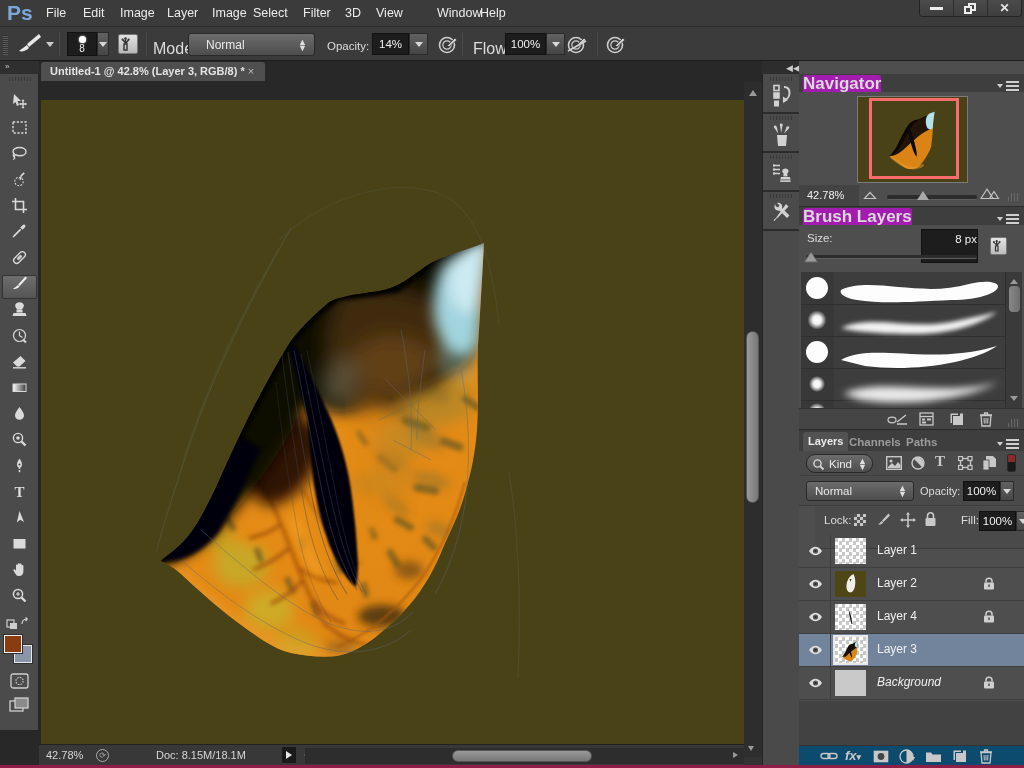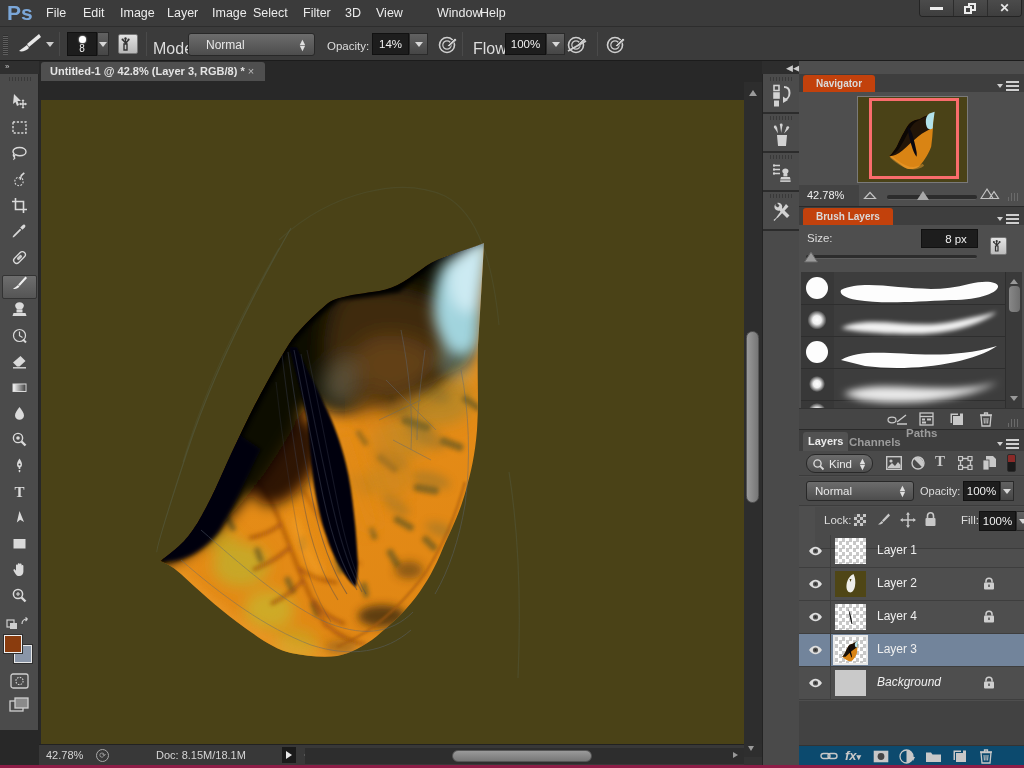--- a/index.html
+++ b/index.html
@@ -58,22 +58,22 @@
 #dockband { left:762px; top:61px; width:262px; height:13px; background:#2d2d2d;
   color:#cccccc; font-size:9px; }
 #iconstrip { left:762px; top:74px; width:37px; height:694px; background:#4a4a4a; border-left:1px solid #232323;}
 .dockcell { position:absolute; left:0; width:37px; height:38px; background:#4b4b4b; }
 .grip { position:absolute; height:4px;
   background-image:repeating-linear-gradient(90deg,#393939 0 1px,transparent 1px 3px);}
 .grip2 { position:absolute; height:4px;
   background-image:repeating-linear-gradient(90deg,#6a6a6a 0 1px,transparent 1px 3px);}
 #panels { left:799px; top:61px; width:225px; height:707px; background:#4e4e4e; }
 .phead { position:absolute; left:0; width:225px; background:#3e3e3e; }
-.ptab { position:absolute; top:1px; background:#c2410c; color:#dadada; font-size:10px;
-  font-weight:bold; padding:0 13px; border-radius:3px 3px 0 0;}
+.ptab { position:absolute; top:1px; background:#a21caf; color:#dadada; font-size:17px;
+  font-weight:bold; padding:0 0; border-radius:3px 3px 0 0;}
 .pmenu { position:absolute; right:5px; color:#cfcfcf; }
 .pmenu:before { content:""; position:absolute; right:16px; top:5px;
   border:3.5px solid transparent; border-top:4.5px solid #cfcfcf;}
 .pmenu i { display:block; width:13px; height:2px; background:#cfcfcf; margin-top:2px;}
 .ptext { position:absolute; font-size:11.5px; color:#dcdcdc; }
 
 .lrow { position:absolute; left:0; width:225px; height:33px; border-bottom:1px solid #3e3e3e;}
 .eye { position:absolute; left:9px; top:11px; width:15px; height:10px; }
 .lthumb { position:absolute; left:36px; top:3px; width:31px; height:26px;
   background:repeating-conic-gradient(#ffffff 0 25%, #c8c8c8 0 50%) 0 0/7px 7px; }
@@ -710,21 +710,21 @@
     <div id="brushpanel">
   <div class="abs" style="left:0;top:145px;width:225px;height:1px;background:#2a2a2a;"></div>
   <div class="phead" style="top:146px;height:18px;"></div>
   <div class="ptab" style="left:4px;top:147px;height:17px;line-height:17px;">Brush Layers</div>
   <div class="pmenu" style="top:151px;">
           <i></i>
           <i></i>
           <i></i>
         </div>
   <div class="ptext" style="left:8px;top:171px;">Size:</div>
-  <div class="darkbox" style="left:122px;top:168px;width:57px;height:19px;line-height:18px;text-align:center;padding-left:13px;">8 px</div>
+  <div class="darkbox" style="left:122px;top:168px;width:57px;height:34px;line-height:18px;text-align:right;padding-left:13px;">8 px</div>
   <div class="abs" style="left:191px;top:176px;width:17px;height:18px;background:linear-gradient(#e4e4e4,#bdbdbd);border:1px solid #777;border-radius:2px;">
     <svg width="15" height="16" viewBox="0 0 15 16">
             <path d="M4.5 8 L7 8 L7 13 L4.5 13 Z M5.7 8 L5.7 4 M3.2 4.6 L5.7 7.2 M8.2 4.6 L6 7.2" stroke="#333" stroke-width="1.2" fill="none"></path>
             <circle cx="5.7" cy="3.2" r="1.1" fill="#333"></circle>
             <circle cx="2.9" cy="4" r="1" fill="#333"></circle>
             <circle cx="8.6" cy="4" r="1" fill="#333"></circle>
           </svg>
   </div>
   <div class="abs" style="left:7px;top:194px;width:171px;height:4px;background:#2c2c2c;border-radius:2px;border-bottom:1px solid #5e5e5e;"></div>
   <svg class="abs" style="left:4px;top:190px;" width="16" height="12" viewBox="0 0 16 12">
@@ -792,21 +792,21 @@
           </svg>
     <div class="grip2" style="left:209px;top:14px;width:12px;"></div>
     <div class="grip2" style="left:212px;top:10px;width:9px;"></div>
   </div>
 </div>
     <div id="layerspanel">
   <div class="abs" style="left:0;top:368px;width:225px;height:1px;background:#2a2a2a;"></div>
   <div class="phead" style="top:369px;height:21px;"></div>
   <div class="ptab" style="left:4px;top:371px;height:19px;line-height:19px;background:#525252;color:#ececec;padding:0 5px;font-size:11px;">Layers</div>
   <div class="abs" style="left:50px;top:375px;font-size:11.5px;font-weight:bold;color:#9b9b9b;">Channels</div>
-  <div class="abs" style="left:107px;top:366px;font-size:11.5px;font-weight:bold;color:#9b9b9b;">Paths</div>
+  <div class="abs" style="left:107px;top:375px;font-size:11.5px;font-weight:bold;color:#9b9b9b;">Paths</div>
   <div class="pmenu" style="top:376px;">
           <i></i>
           <i></i>
           <i></i>
         </div>
 
   <div class="abs" style="left:0;top:390px;width:225px;height:25px;background:#4a4a4a;border-bottom:1px solid #3c3c3c;">
     <div class="combo" style="left:7px;top:3px;width:67px;height:19px;line-height:18px;font-size:11.5px;padding-left:22px;border-radius:9px;">Kind<span class="ud" style="right:5px;">▲<br>▼</span>
       <svg class="abs" style="left:5px;top:3px;" width="13" height="13" viewBox="0 0 13 13">
               <circle cx="5.5" cy="5.5" r="3.6" fill="none" stroke="#dadada" stroke-width="1.4"></circle>

